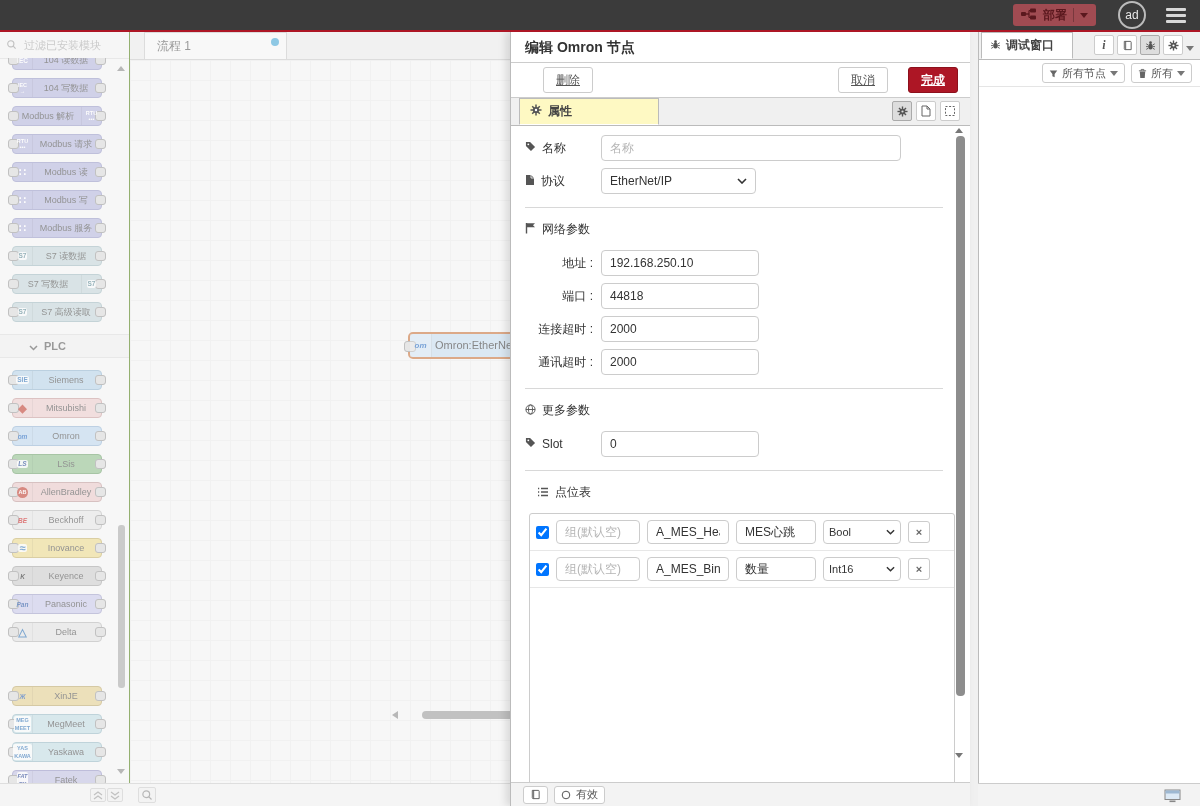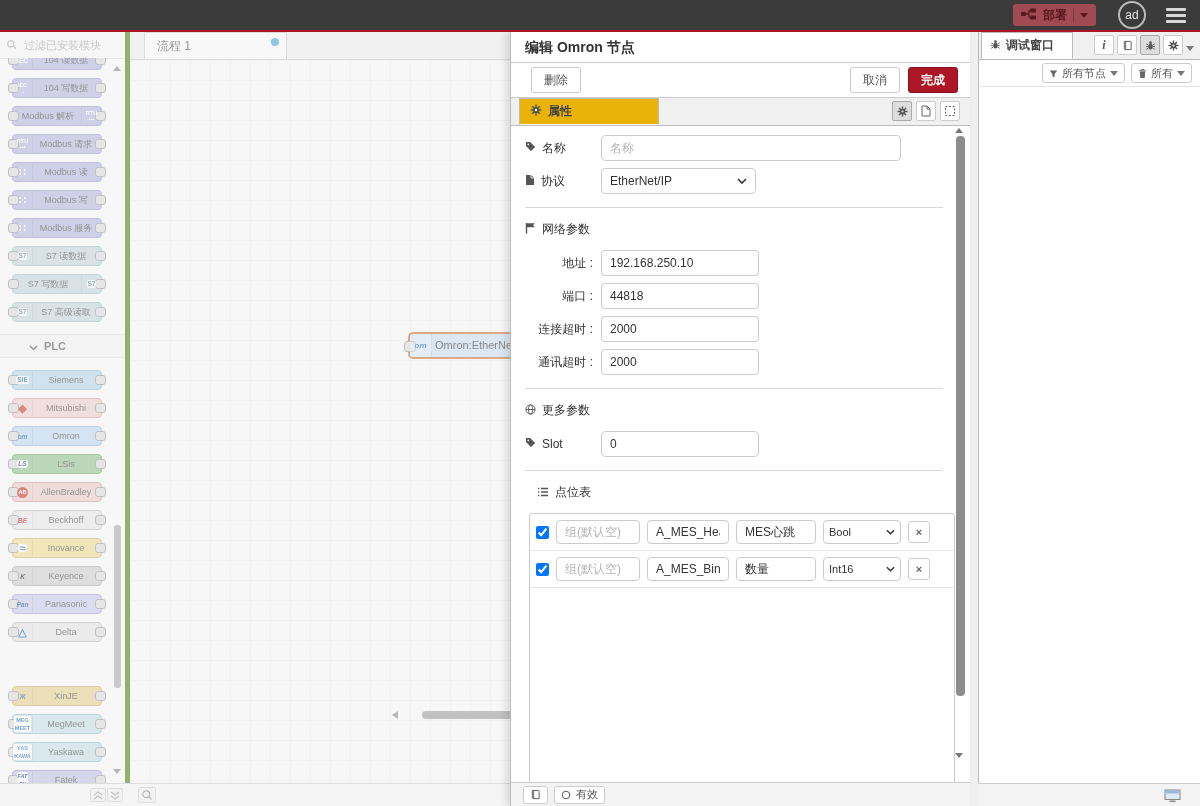--- a/index.html
+++ b/index.html
@@ -14,21 +14,21 @@
   .tri{width:0;height:0;border-left:4px solid transparent;border-right:4px solid transparent;}
   .tri-down{border-top:5px solid #888;}
   .tri-up{border-bottom:5px solid #888;}
   .tri-left{width:0;height:0;border-top:4px solid transparent;border-bottom:4px solid transparent;border-right:6px solid #8a8a8a;}
   .deploy-btn .tri-down{border-top-color:#5a181e;}
   .avatar{width:24px;height:24px;border-radius:50%;border:2px solid #bbb;color:#e8e8e8;font-size:12px;display:flex;align-items:center;justify-content:center;margin-right:20px;cursor:pointer;}
   .hamburger{width:20px;display:flex;flex-direction:column;gap:3px;margin-right:14px;cursor:pointer;}
   .hamburger i{display:block;height:3px;background:#d8d8d8;border-radius:1px;}
 
   
-  #palette{position:absolute;left:0;top:32px;width:130px;height:751px;background:#f6f6f6;border-right:5px solid #4d7c0f;box-sizing:border-box;}
+  #palette{position:absolute;left:0;top:32px;width:130px;height:751px;background:#f6f6f6;border-right:1px solid #4d7c0f;box-sizing:border-box;}
   .psearch{height:26px;border-bottom:1px solid #ddd;display:flex;align-items:center;gap:5px;padding:0 6px;background:#f4f4f4;}
   .psearch input{border:none;outline:none;background:transparent;width:100px;font-size:11px;color:#555;font-family:"Liberation Sans",sans-serif;}
   .psearch input::placeholder{color:#a9a9a9;}
   #palette-list{position:absolute;left:0;top:26px;right:0;bottom:0;overflow:hidden;padding-left:12px;box-sizing:border-box;}
   .pnode{position:relative;width:90px;height:20px;border:1px solid;border-radius:4px;margin-bottom:8px;box-sizing:border-box;cursor:move;}
   .pnode.partial-top{margin-top:-8px;}
   .plabel{position:absolute;left:0;right:0;top:0;bottom:0;font-size:9px;color:#4a4a4a;text-align:center;line-height:18px;overflow:hidden;white-space:nowrap;}
   .plabel.off-l{padding-left:18px;}
   .plabel.off-r{padding-right:18px;}
   .pport{position:absolute;width:9px;height:8px;background:#d9d9d9;border:1px solid #999;border-radius:3px;top:50%;margin-top:-5px;}
@@ -68,23 +68,23 @@
   #fbtn-collapse{left:90px;} #fbtn-expand{left:107px;} #fbtn-search{left:138px;width:18px;height:16px;top:3px;}
   #fbtn-monitor{position:absolute;right:16px;top:3px;width:24px;height:17px;display:flex;align-items:center;justify-content:center;cursor:pointer;}
 
   
   #tray{position:absolute;left:510px;top:32px;width:460px;height:774px;background:#fff;border-left:1px solid #bbb;box-shadow:-4px 0 8px rgba(0,0,0,0.12);z-index:50;box-sizing:border-box;}
   .tray-title{height:30px;line-height:30px;border-bottom:1px solid #ccc;font-size:14px;font-weight:bold;color:#333;padding-left:14px;}
   .tray-toolbar{height:34px;display:flex;align-items:center;padding:0 12px;}
   .btn{height:26px;background:#fff;border:1px solid #ccc;border-radius:3px;font-size:12px;color:#555;padding:0 12px;display:flex;align-items:center;cursor:pointer;box-sizing:border-box;font-family:"Liberation Sans",sans-serif;}
   .btn.primary{background:#ad1625;border-color:#8c101c;color:#fff;font-weight:bold;}
   .tray-toolbar .spacer{flex:1;}
-  .tray-toolbar .btn{margin-left:8px;}
+  .tray-toolbar .btn{margin-left:20px;text-decoration:underline;}
   .tray-tabrow{height:27px;background:#f0f0f0;border-top:1px solid #ccc;border-bottom:1px solid #bbb;position:relative;box-sizing:content-box;}
-  .proptab{position:absolute;left:8px;top:0;width:140px;height:27px;background:#eab308;border:1px solid #bbb;border-bottom:1px solid #fff;box-sizing:border-box;display:flex;align-items:center;gap:6px;padding-left:10px;font-size:12px;font-weight:bold;color:#444;z-index:2;cursor:pointer;}
+  .proptab{position:absolute;left:8px;top:0;width:140px;height:27px;background:#fef9c3;border:1px solid #bbb;border-bottom:1px solid #fff;box-sizing:border-box;display:flex;align-items:center;gap:6px;padding-left:10px;font-size:12px;font-weight:bold;color:#444;z-index:2;cursor:pointer;}
   .tabicons{position:absolute;right:10px;top:3px;display:flex;gap:4px;}
   .iconbtn{width:20px;height:20px;background:#fff;border:1px solid #ccc;border-radius:2px;display:flex;align-items:center;justify-content:center;cursor:pointer;box-sizing:border-box;}
   .iconbtn.pressed{background:#ddd;border-color:#aaa;}
   .tray-form{position:absolute;left:0;top:93px;width:446px;bottom:24px;padding:10px 0 0 14px;box-sizing:border-box;overflow:hidden;}
   .frow{display:flex;align-items:center;margin-bottom:7px;}
   .flabel{width:76px;font-size:12px;color:#333;display:flex;align-items:center;gap:6px;box-sizing:border-box;}
   .flabel.ralign{display:block;text-align:right;padding-right:8px;}
   .tinput{height:26px;border:1px solid #ccc;border-radius:4px;font-size:12px;color:#333;padding:0 8px;box-sizing:border-box;outline:none;font-family:"Liberation Sans",sans-serif;background:#fff;}
   .tinput::placeholder{color:#b5b5b5;}
   .w-wide{width:300px;} .w-mid{width:158px;}

